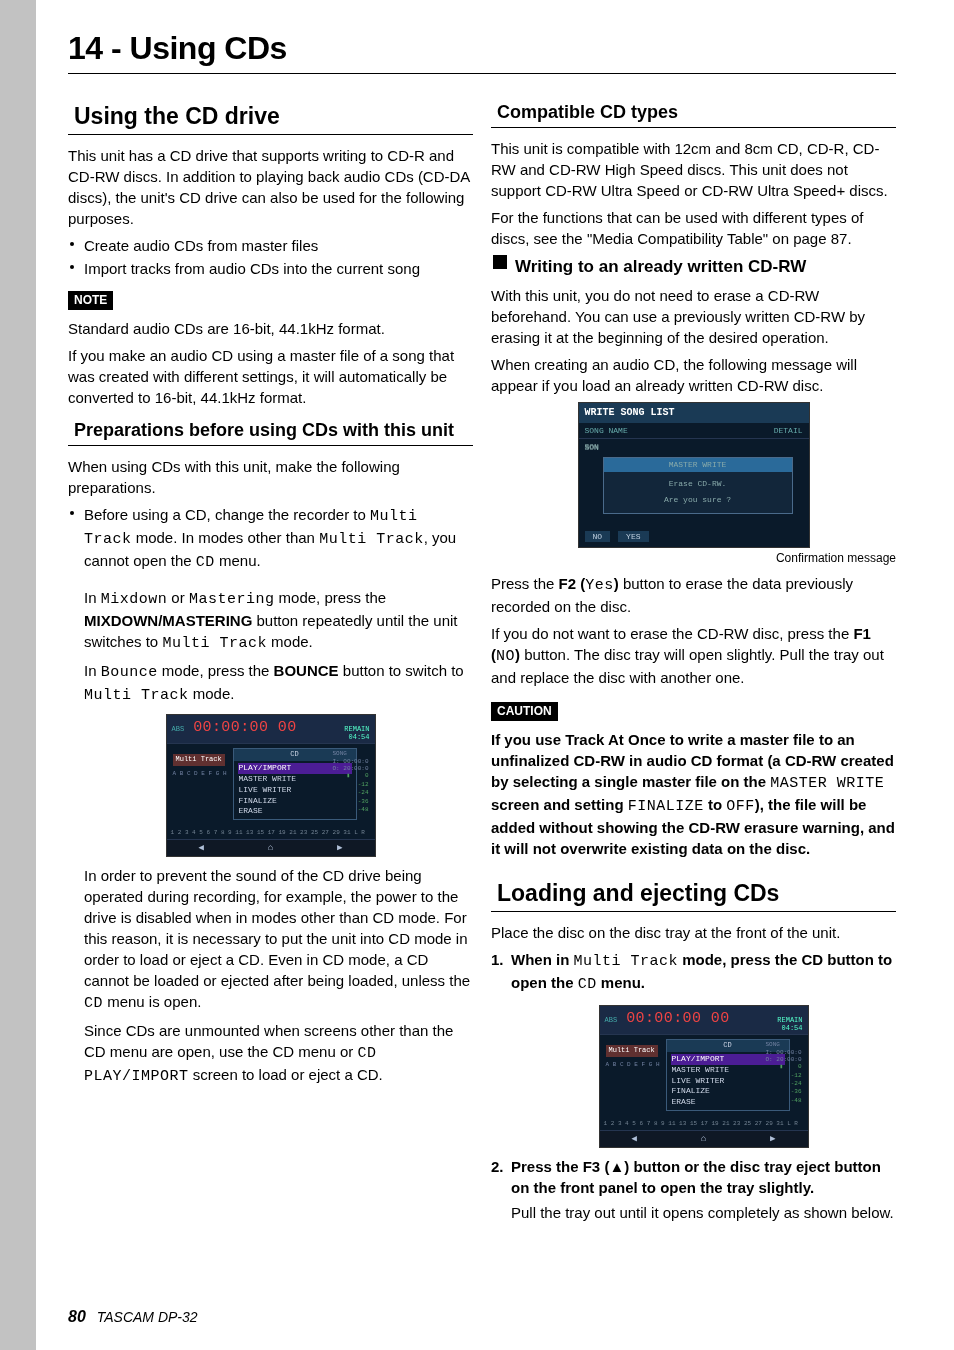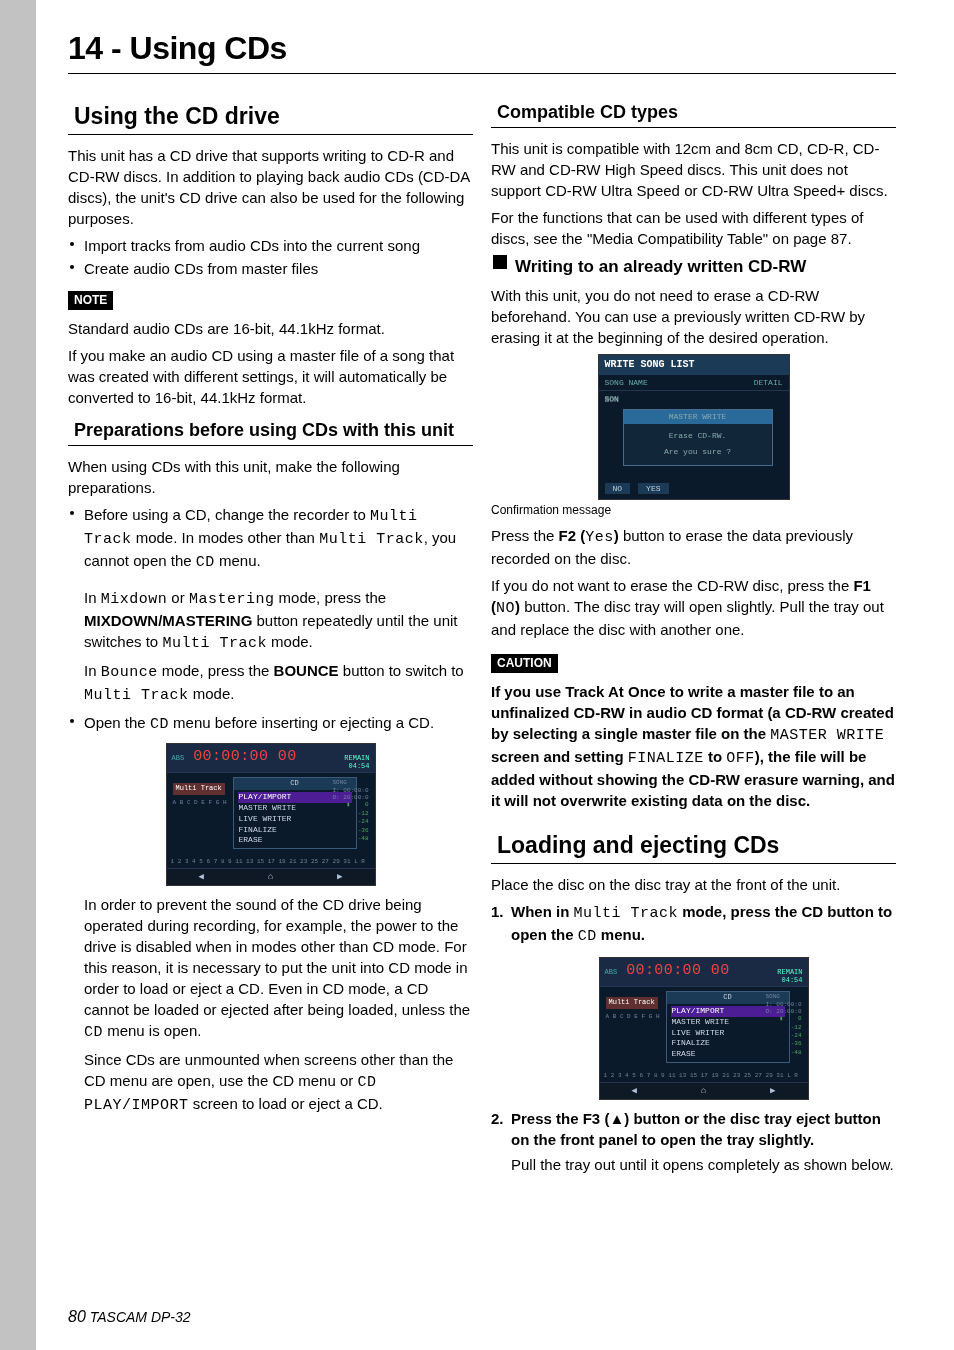--- a/index.html
+++ b/index.html
@@ -149,86 +149,83 @@
     display: flex; justify-content: space-between;
     font-size: 6px; color: #708090; padding: 1px 4px;
   }
   .figure .transport {
     display: flex; justify-content: space-around;
     background: #0f1825; padding: 2px 0; border-top: 1px solid #253550;
     color: #b0c0d8; font-size: 9px;
   }
 
   .figure2 {
-    width: 192px;
+    width: 232px;
     margin: 6px auto 2px;
     background: #0a1a2a;
     border: 1px solid #333;
     font-family: "Courier New", monospace;
     color: #c0d0e0;
     font-size: 9px;
   }
   .figure2 .t { background: #1a3a55; color: #fff; font-weight: 700; padding: 3px 6px; font-size: 10px; }
   .figure2 .h { display: flex; justify-content: space-between; padding: 2px 6px; color: #6aa; border-bottom:1px solid #253550; font-size:8px;}
   .figure2 .dlg {
     margin: 4px 10px 12px 18px;
     border: 1px solid #4a6a8a;
     background: #12263a;
     padding: 8px 4px;
     text-align: center;
   }
   .figure2 .row { position:relative; padding: 2px 6px; font-size: 8px; color:#8aa; }
   .figure2 .buttons { display: flex; gap: 8px; padding: 3px 6px 5px; }
   .figure2 .btn { background: #1a3a55; padding: 0 8px; font-size: 8px; }
-  .caption { text-align: left; font-size: 12px; margin-top: 2px; }
+  .caption { text-align: right; font-size: 12px; margin-top: 2px; }
   .footer {
     position: absolute;
     bottom: 22px;
     left: 68px;
     font-style: italic;
     font-size: 14px;
   }
-  .footer .pg { font-weight: 400; font-style: italic; font-size: 16px; margin-right: 0; }
+  .footer .pg { font-weight: 700; font-style: italic; font-size: 16px; margin-right: 7px; }
 </style>
 </head>
 <body>
 <div class="tab-gutter"></div>
 
 <div class="page">
   <div class="chapter-title">14 - Using CDs</div>
   <hr class="rule">
   <div class="columns">
 
     <div class="col">
       <h2 class="section">Using the CD drive</h2>
       <hr class="section-rule">
       <p>This unit has a CD drive that supports writing to CD-R and CD-RW discs. In addition to playing back audio CDs (CD-DA discs), the unit's CD drive can also be used for the following purposes.</p>
       <ul>
+        <li><span class="dot"></span><span>Create audio CDs from master files</span></li>
         <li><span class="dot"></span><span>Import tracks from audio CDs into the current song</span></li>
-        <li><span class="dot"></span><span>Create audio CDs from master files</span></li>
       </ul>
       <div class="note-label">NOTE</div>
       <p class="italic">Standard audio CDs are 16-bit, 44.1kHz format.</p>
       <p class="italic">If you make an audio CD using a master file of a song that was created with different settings, it will automatically be converted to 16-bit, 44.1kHz format.</p>
 
       <h3 class="subsection">Preparations before using CDs with this unit</h3>
       <hr class="section-rule">
       <p>When using CDs with this unit, make the following preparations.</p>
       <ul>
         <li><span class="dot"></span>
           <span>Before using a CD, change the recorder to </span><span class="lcd">Multi Track</span><span> mode. In modes other than </span><span class="lcd">Multi Track</span><span>, you cannot open the </span><span class="lcd">CD</span><span> menu.</span>
           <p style="margin-top:14px;">
             <span>In </span><span class="lcd">Mixdown</span><span> or </span><span class="lcd">Mastering</span><span> mode, press the </span><span class="bold">MIXDOWN/MASTERING</span><span> button repeatedly until the unit switches to </span><span class="lcd">Multi Track</span><span> mode.</span>
           </p>
           <p>
             <span>In </span><span class="lcd">Bounce</span><span> mode, press the </span><span class="bold">BOUNCE</span><span> button to switch to </span><span class="lcd">Multi Track</span><span> mode.</span>
           </p>
-        </li>
-        <li><span class="dot"></span>
-          <span>Open the </span><span class="lcd">CD</span><span> menu before inserting or ejecting a CD.</span>
         </li>
       </ul>
 
       
       <div class="figure">
         <div class="top">
           <span><span class="abs">ABS</span> <span class="time">00:00:00 00</span></span>
           <span class="remain"><span>REMAIN</span><br><span>04:54</span></span>
         </div>
         <div class="body" style="height:84px;">
@@ -286,20 +283,21 @@
       <h3 class="subsection" style="margin-top:12px;">Compatible CD types</h3>
       <hr class="section-rule">
       <p>This unit is compatible with 12cm and 8cm CD, CD-R, CD-RW and CD-RW High Speed discs. This unit does not support CD-RW Ultra Speed or CD-RW Ultra Speed+ discs.</p>
       <p>For the functions that can be used with different types of discs, see the "Media Compatibility Table" on page 87.</p>
 
       <h3 class="subsub">
           <span class="blk"></span>
           <span>Writing to an already written CD-RW</span>
         </h3>
       <p>With this unit, you do not need to erase a CD-RW beforehand. You can use a previously written CD-RW by erasing it at the beginning of the desired operation.</p>
+      <p>When creating an audio CD, the following message will appear if you load an already written CD-RW disc.</p>
 
       
       <div class="figure2">
         <div class="t">WRITE SONG LIST</div>
         <div class="h">
             <span>SONG NAME</span>
             <span>DETAIL</span>
           </div>
         <div class="row"><span>SON</span></div>
         <div class="row" style="margin-top:-14px;"><span>SON</span>

